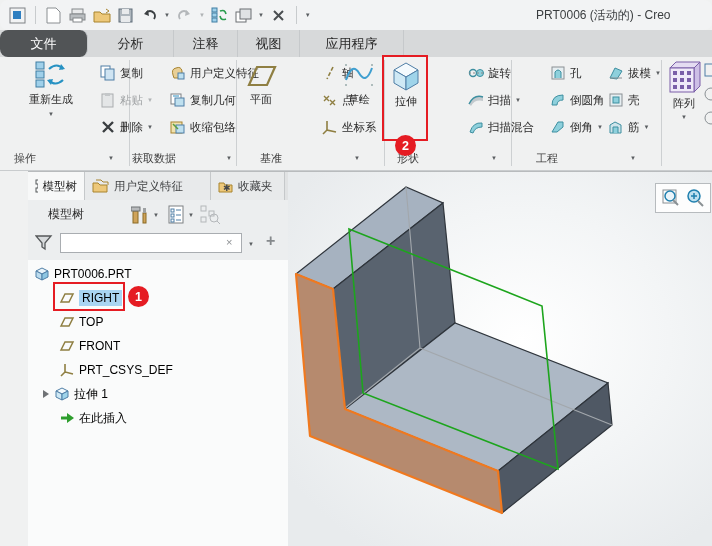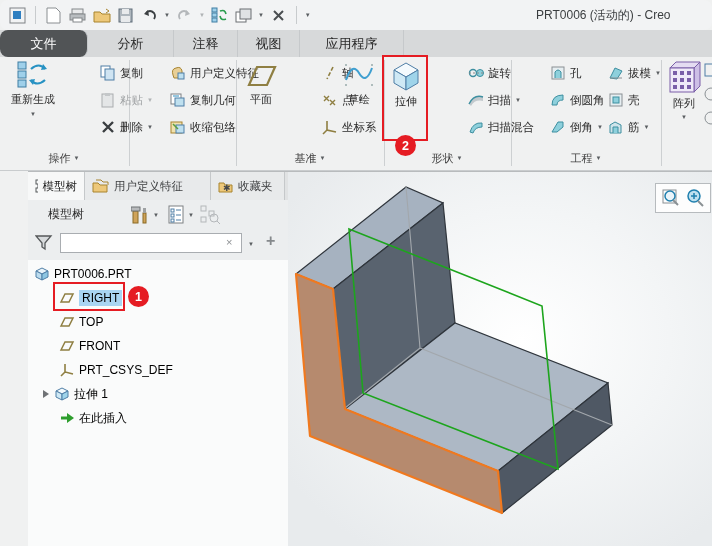--- a/index.html
+++ b/index.html
@@ -22,21 +22,21 @@
   .tab { height:27px; display:flex; align-items:center; justify-content:center;
     font-size:13px; color:#2b2b2b; border-right:1px solid #c6c9cb; }
   .tab.file { background:#515456; color:#ffffff; width:88px;border-radius:8px; }
   .tab.active { background:#f2f3f3; color:#1a1a1a; }
 
   
   .ribbon { position:absolute; left:0; top:57px; width:712px; height:114px;
     background:#f0f1f1; border-bottom:1px solid #c9ccce; }
   .gsep { position:absolute; top:3px; width:1px; height:106px; background:#cdd0d2; }
   .glabel { position:absolute; top:93px; height:16px; font-size:11px; color:#3f3f3f;
-    display:flex; align-items:center; justify-content:center; gap:3px;font-family:Liberation Serif, serif; }
+    display:flex; align-items:center; justify-content:space-between; gap:3px;font-family:Liberation Serif, serif; }
   .rbtn-lg { position:absolute; top:3px; height:80px; display:flex; flex-direction:column;
     align-items:center; font-size:11px; color:#2b2b2b; text-align:center; cursor:default; }
   .rbtn-lg .lab { margin-top:2px; }
   .rbtn { position:absolute; height:22px; display:flex; align-items:center; gap:4px;
     font-size:11.5px; color:#2b2b2b; white-space:nowrap;padding-left:36px; }
   .rbtn.dis { color:#a0a3a5; }
   .ic { width:16px; height:16px; flex:0 0 16px; }
 
   
   .red-box { position:absolute; border:2.5px solid #e51c23; background:transparent; z-index:30; }
@@ -159,21 +159,21 @@
     <div class="tab" style="width:104px">应用程序</div>
   </div>
 
   <div class="ribbon">
     <div class="gsep" style="left:129px"></div>
     <div class="gsep" style="left:236px"></div>
     <div class="gsep" style="left:384px"></div>
     <div class="gsep" style="left:511px"></div>
     <div class="gsep" style="left:661px"></div>
 
-    <div class="rbtn-lg" style="left:6px; width:54px">
+    <div class="rbtn-lg" style="left:24px; width:54px">
       <svg width="32" height="30">
           <rect x="1" y="2" width="8" height="7" fill="#9fd0ea" stroke="#3f7ea3"></rect>
           <rect x="1" y="11" width="8" height="7" fill="#9fd0ea" stroke="#3f7ea3"></rect>
           <rect x="1" y="20" width="8" height="7" fill="#9fd0ea" stroke="#3f7ea3"></rect>
           <path d="M14 9 Q22 2 28 9 M28 20 Q20 27 14 20" fill="none" stroke="#2792c3" stroke-width="2.2"></path>
           <path d="M26 4l4 5-6 1z" fill="#2792c3"></path>
           <path d="M16 25l-4-5 6-1z" fill="#2792c3"></path>
         </svg>
       <span class="lab">重新生成</span>
       <span class="caret" style="margin-top:4px">▼</span>
@@ -220,20 +220,24 @@
         </svg>
       <span>复制几何</span>
     </div>
     <div class="rbtn" style="left:134px; top:59px">
       <svg class="ic">
           <rect x="1" y="3" width="11" height="11" fill="#f0e2ae" stroke="#a8842f"></rect>
           <rect x="6" y="6" width="8" height="8" fill="#bfe0ef" stroke="#4f7ea6"></rect>
           <path d="M3 5l5 5" stroke="#5a9e3f" stroke-width="1.5"></path>
         </svg>
       <span>收缩包络</span>
+    </div>
+    <div class="glabel" style="left:132px; width:100px">
+      <span>获取数据</span>
+        <span class="caret">▼</span>
     </div>
 
     <div class="rbtn-lg" style="left:238px; width:46px">
       <svg width="34" height="30">
           <polygon points="5,25 13,7 31,7 23,25" fill="none" stroke="#8f7f42" stroke-width="2.2"></polygon>
         </svg>
       <span class="lab">平面</span>
     </div>
     <div class="rbtn" style="left:286px; top:5px">
       <svg class="ic">

